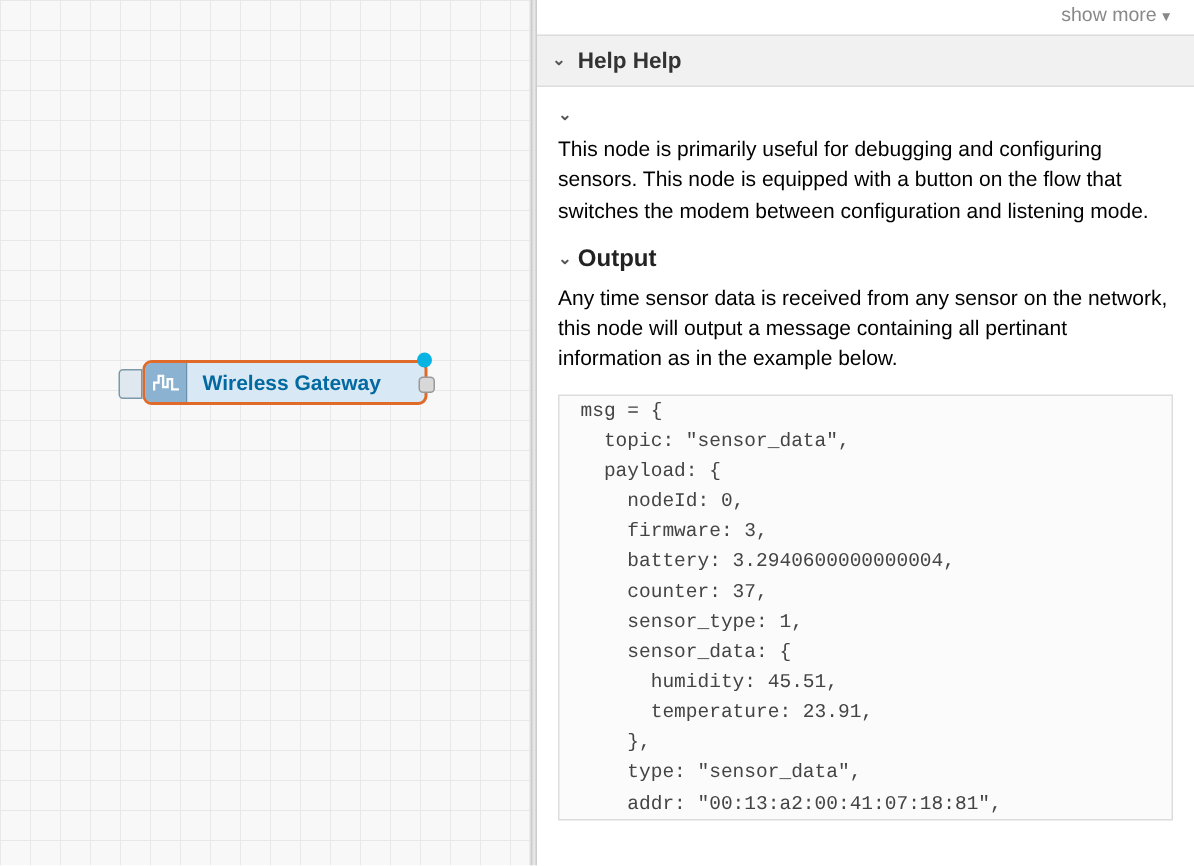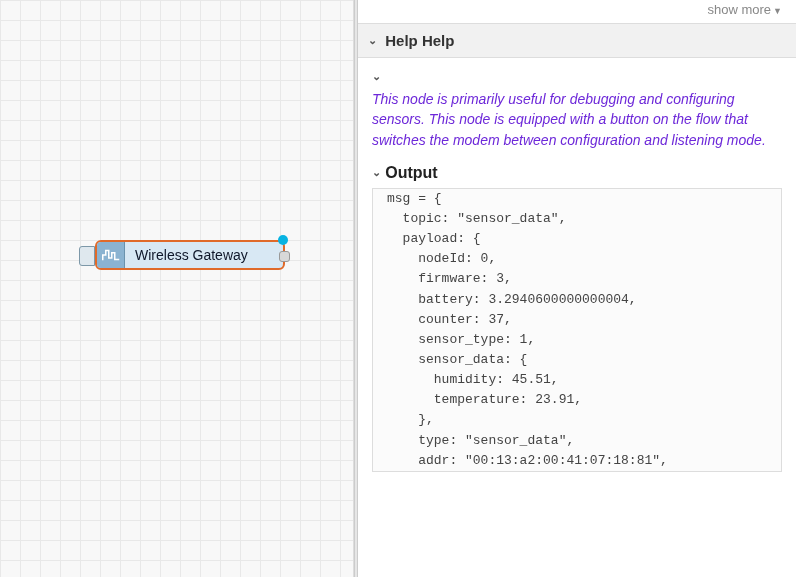--- a/index.html
+++ b/index.html
@@ -67,21 +67,22 @@
       border-right: 1px solid #6a92ad;
       border-radius: 4px 0 0 4px;
       display: flex;
       align-items: center;
       justify-content: center;
     }
     .node-icon svg { width: 18px; height: 14px; }
     .node-label {
       padding-left: 10px;
       font-size: 14px;
-      color: #0f172a;
+      color: #0369a1;
+      font-weight: bold;
     }
     .node-port {
       position: absolute;
       right: -7px;
       top: 9px;
       width: 11px;
       height: 11px;
       background: #d8d8d8;
       border: 1px solid #999;
       border-radius: 3px;
@@ -136,24 +137,23 @@
       display: flex;
       align-items: center;
     }
     .sub-head .chev {
       margin-right: 4px;
       font-size: 11px;
       color: #555;
     }
     .paragraph {
       font-size: 14px;
-      color: #6d28d9;
+      color: #000000;
       line-height: 1.45;
       margin-bottom: 14px;
-      font-style: italic;
     }
     .code-block {
       border: 1px solid #ddd;
       background: #fbfbfb;
       padding: 0 14px;
       font-family: "SFMono-Regular", Consolas, "Liberation Mono", Menlo, monospace;
       font-size: 13px;
       color: #444;
       white-space: pre;
       line-height: 1.55;
@@ -202,20 +202,21 @@
 
     <div class="sub-head">
       <span class="chev">⌄</span>
     </div>
     <p class="paragraph">This node is primarily useful for debugging and configuring sensors. This node is equipped with a button on the flow that switches the modem between configuration and listening mode.</p>
 
     <div class="sub-head">
       <span class="chev">⌄</span>
       <span>Output</span>
     </div>
+    <p class="paragraph">Any time sensor data is received from any sensor on the network, this node will output a message containing all pertinant information as in the example below.</p>
 
     <div class="code-block">msg = {
   topic: "sensor_data",
   payload: {
     nodeId: 0,
     firmware: 3,
     battery: 3.2940600000000004,
     counter: 37,
     sensor_type: 1,
     sensor_data: {

